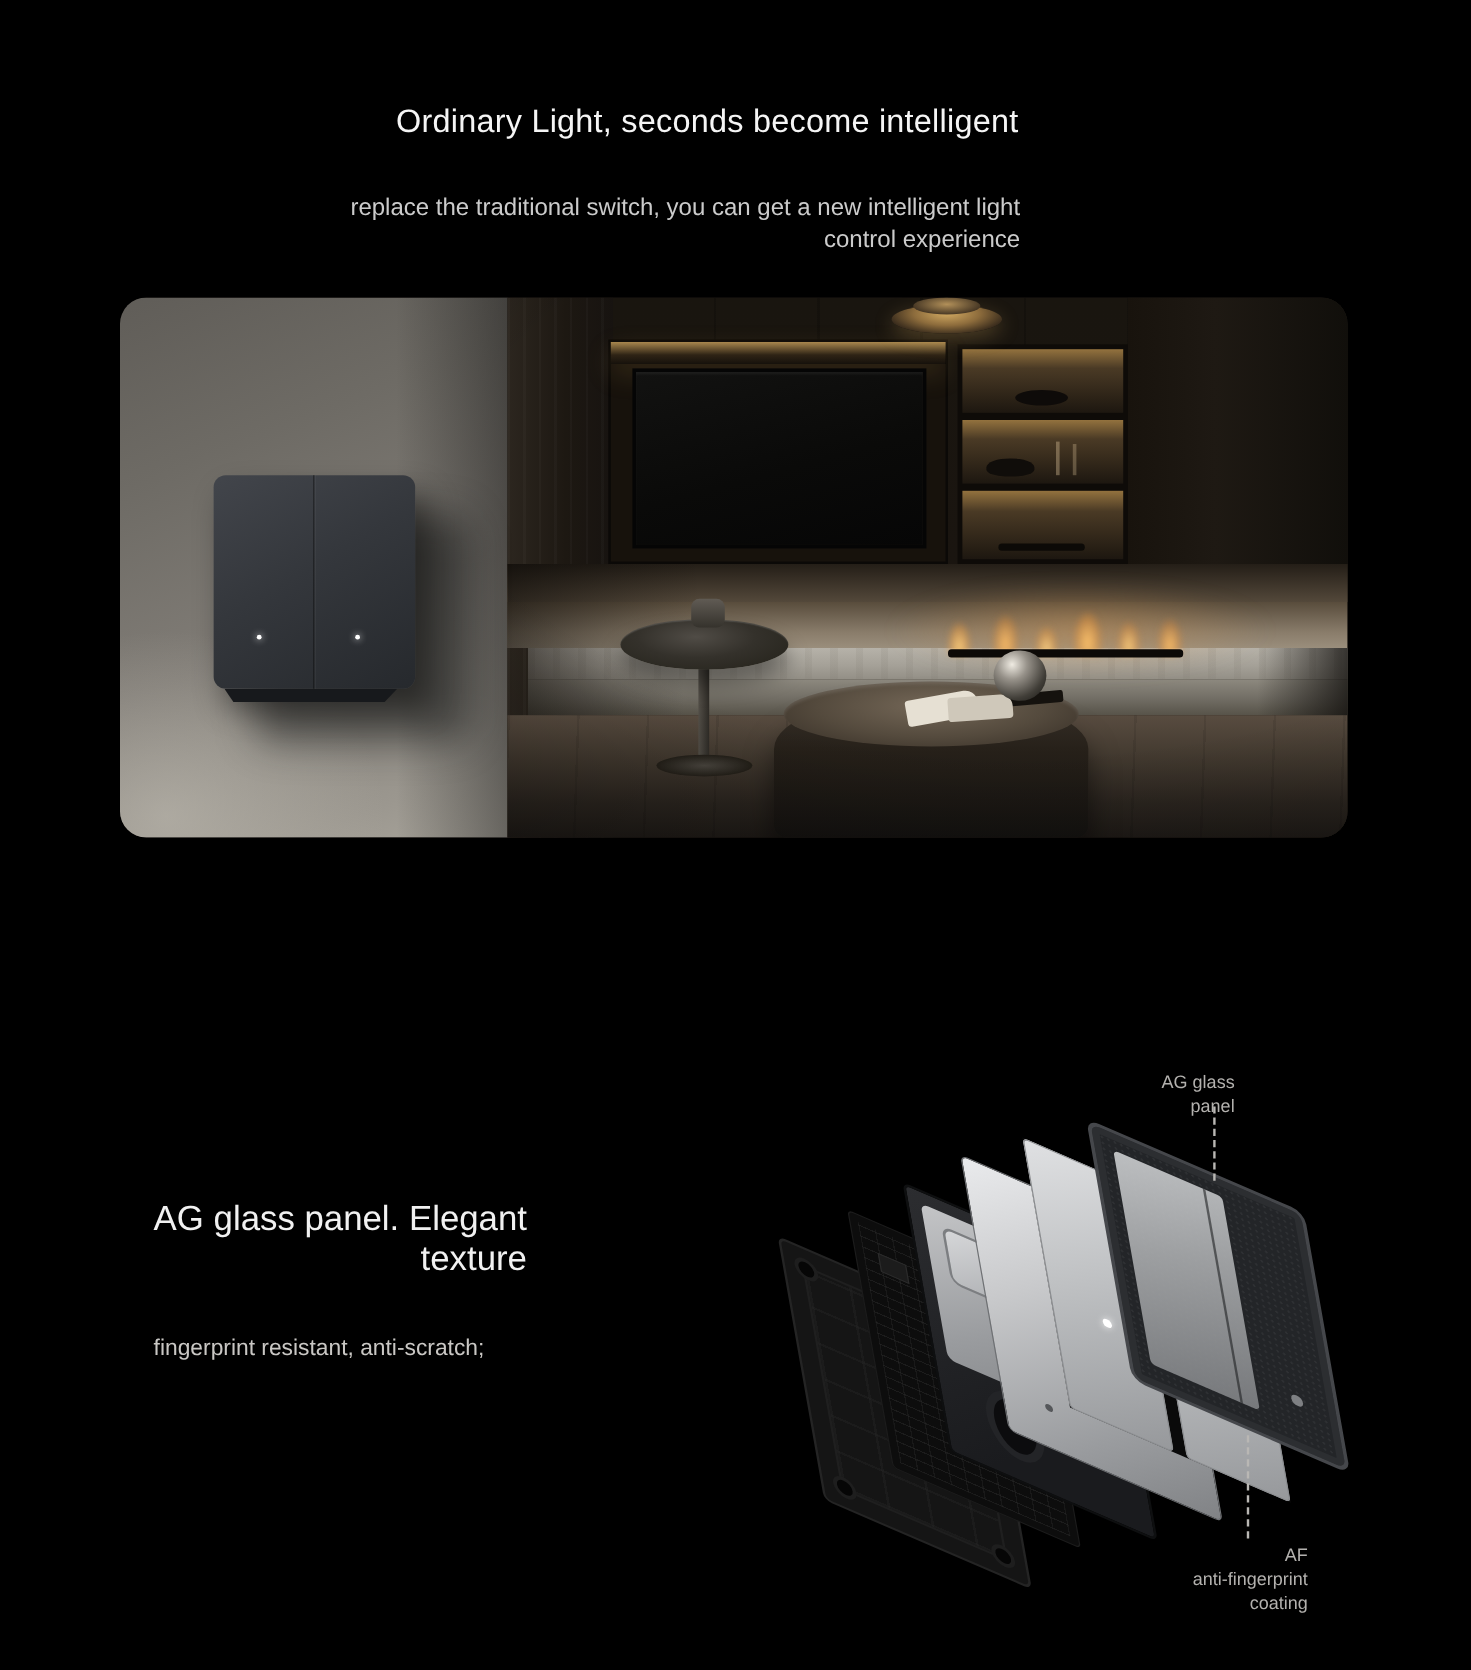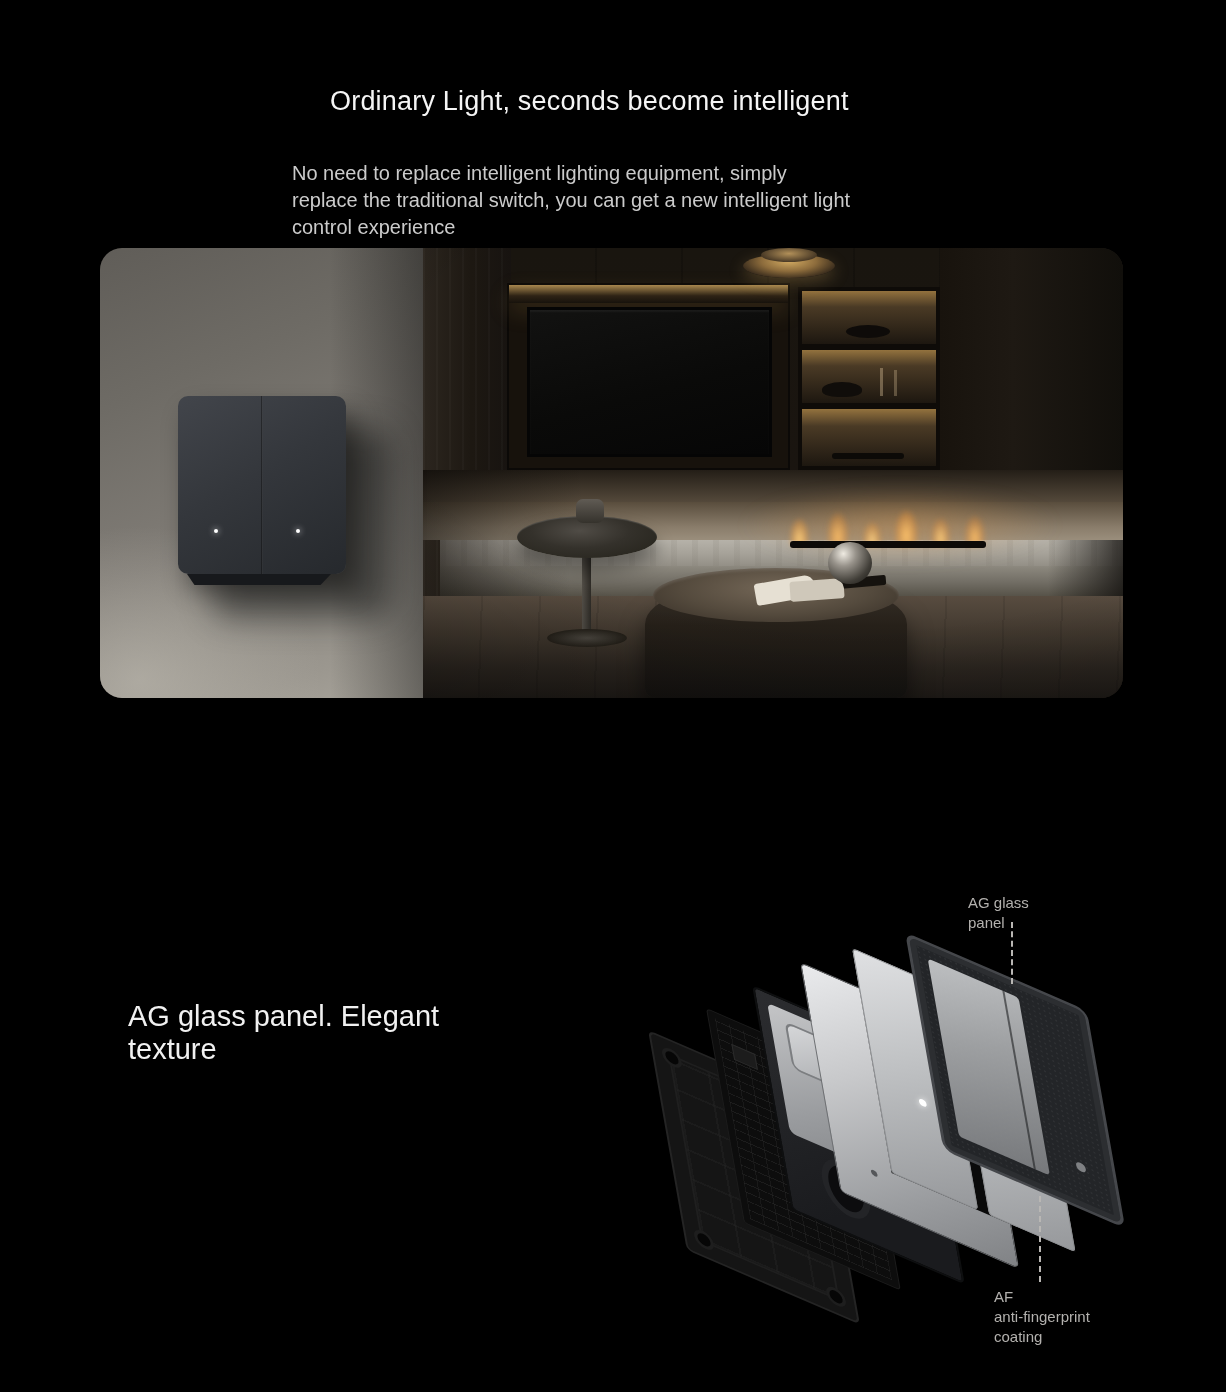--- a/index.html
+++ b/index.html
@@ -1,18 +1,18 @@
 <!DOCTYPE html>
 <html><head>
 <meta charset="utf-8">
 <style>
   * { margin:0; padding:0; box-sizing:border-box; }
   html,body { background:#000; }
   body { font-family:"Liberation Sans", sans-serif; }
-  .canvas { position:relative; width:1226px; height:1392px; background:#000; overflow:hidden; }
+  .canvas { position:relative; width:1226px; height:1392px; background:#000; overflow:hidden;text-align:right; }
 
   
   .hero-title { position:absolute; left:330px; top:86px; font-size:27px; font-weight:500;
                 color:#f5f5f5; letter-spacing:.2px; }
   .hero-desc  { position:absolute; left:292px; top:160px; font-size:20px; line-height:27px;
                 color:#cbcbcb; font-weight:400; }
 
   
   .photo { position:absolute; left:100px; top:248px; width:1023px; height:450px;
            border-radius:22px; overflow:hidden; background:#161310; }
@@ -215,21 +215,20 @@
   .line-ag { left:1011px; top:922px; height:62px; }
   .line-af { left:1039px; top:1196px; height:86px; }
 </style>
 </head>
 <body>
 
 <div class="canvas">
 
   <div class="hero-title">Ordinary Light, seconds become intelligent</div>
   <div class="hero-desc">
-    <div>No need to replace intelligent lighting equipment, simply</div>
     <div>replace the traditional switch, you can get a new intelligent light</div>
     <div>control experience</div>
   </div>
 
   <div class="photo">
     <div class="wall-gray"></div>
     <div class="wall-gray-shade"></div>
 
     <div class="room-base"></div>
     <div class="room-seams"></div>
@@ -297,20 +296,21 @@
     <div class="switch-lip"></div>
     <div class="led led-1"></div>
     <div class="led led-2"></div>
   </div>
 
   <div class="feature-title">
     <div>AG glass panel. Elegant</div>
     <div>texture</div>
   </div>
   <div class="feature-body">
+    <div>fingerprint resistant, anti-scratch;</div>
   </div>
 
   <div>
     <div class="layer l-bracket">
       <div class="bracket-frame"></div>
       <div class="screw sc1"></div>
       <div class="screw sc2"></div>
       <div class="screw sc3"></div>
       <div class="screw sc4"></div>
     </div>

